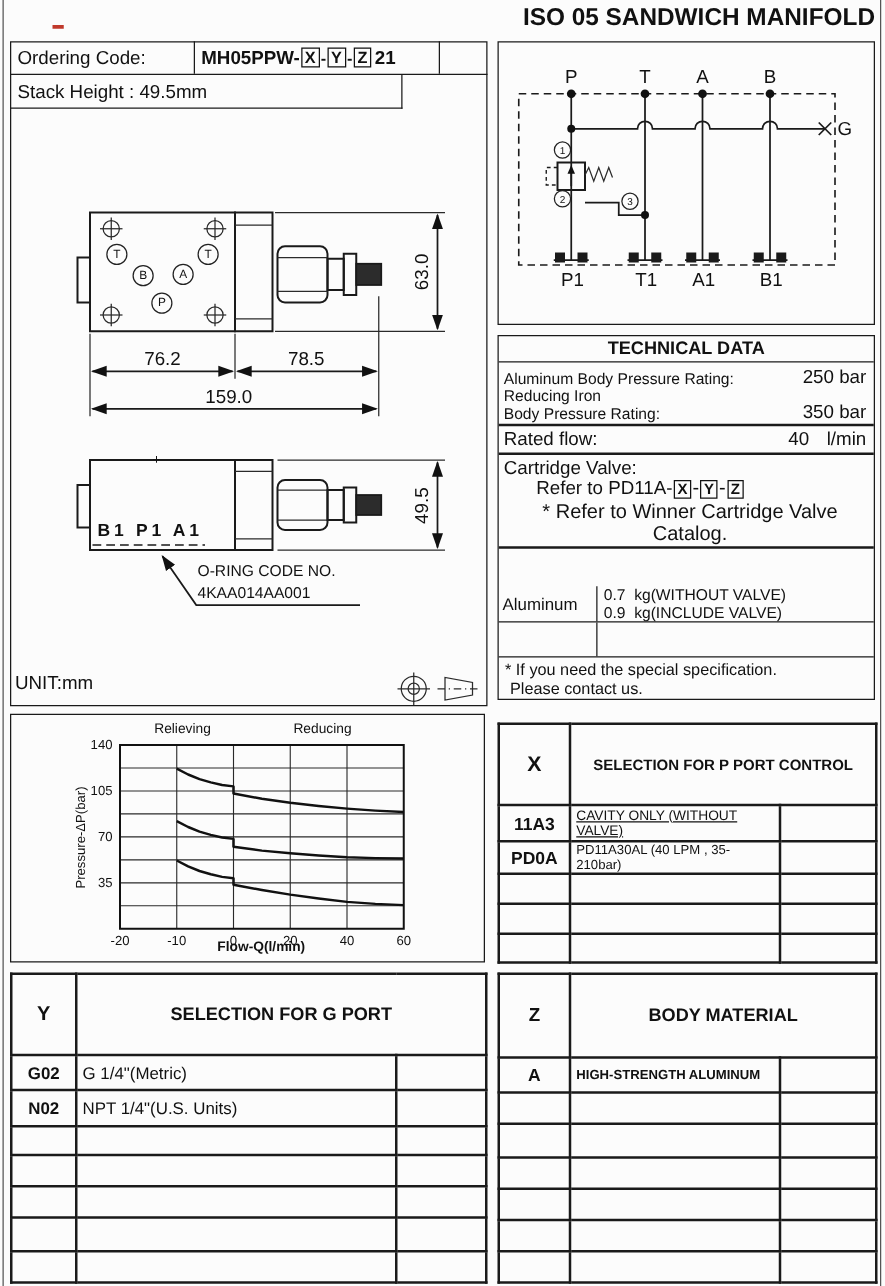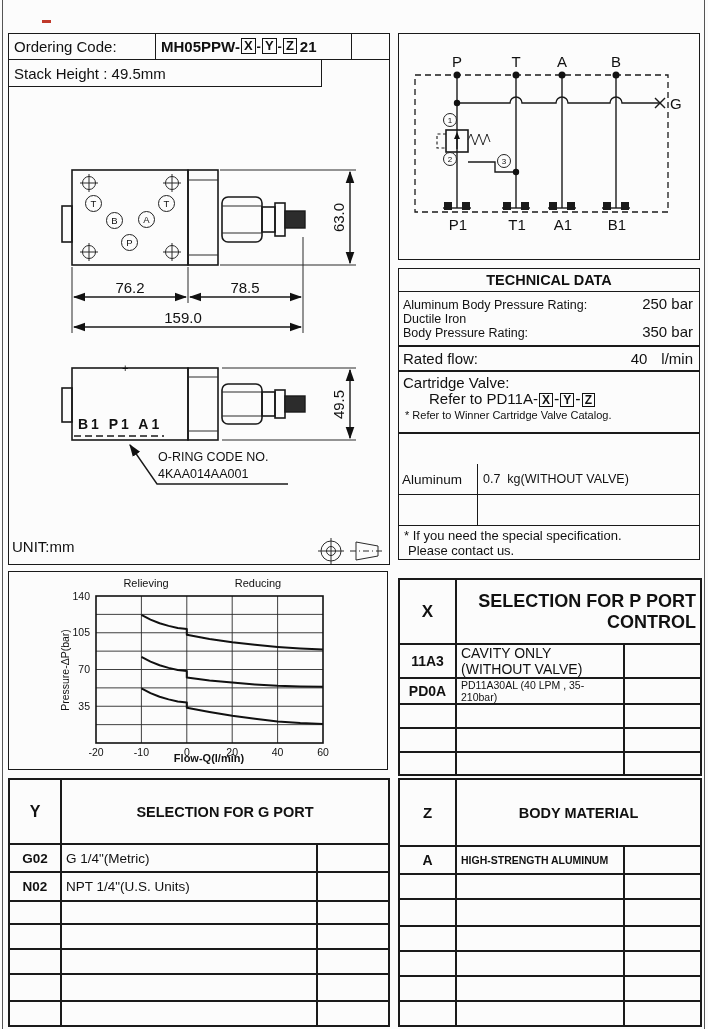--- a/index.html
+++ b/index.html
@@ -7,21 +7,21 @@
         font-family:"Liberation Sans",sans-serif;color:#111;}
   .panel{position:absolute;border:1.7px solid #1a1a1a;box-sizing:border-box;background:transparent;}
   .edge{position:absolute;background:#555;width:1px;top:0;height:1029px;}
   #artwork{position:absolute;left:0;top:0;z-index:3;pointer-events:none;}
   .line{stroke:#1a1a1a;stroke-width:1.4;fill:none;}
   .thin{stroke:#2a2a2a;stroke-width:1;fill:none;}
   .drawrect{stroke:#1a1a1a;stroke-width:1.6;fill:none;}
   .fillrect{stroke:#1a1a1a;stroke-width:1.4;fill:#2c2c2c;}
   .dash{stroke:#1a1a1a;stroke-width:1.3;fill:none;stroke-dasharray:6 4;}
   .lbl{position:absolute;z-index:4;white-space:pre;}
-  .t15{font-size:15px;} .t13{font-size:13px;} .t12{font-size:12.5px;} .t11{font-size:11px;}
+  .t15{font-size:15px;} .t13{font-size:13px;} .t12{font-size:12.5px;} .t11{font-size:16px;text-align:center;}
   .b{font-weight:bold;}
   .vtext{position:absolute;z-index:4;transform:rotate(-90deg);transform-origin:center;text-align:center;font-size:15px;}
   .pcirc{position:absolute;z-index:4;width:15px;height:15px;border:1.3px solid #222;border-radius:50%;
          display:flex;align-items:center;justify-content:center;font-size:9.5px;}
   .callout{position:absolute;z-index:4;width:12px;height:12px;border:1.1px solid #222;border-radius:50%;
          display:flex;align-items:center;justify-content:center;font-size:8px;background:#fcfcfc;}
   .codebox{display:inline-block;border:1.6px solid #111;font-weight:bold;padding:0 2px;line-height:1.05;margin:0 1px;}
   
   #ordering-row{position:absolute;left:8px;top:33px;width:382px;height:27px;border-bottom:1.7px solid #1a1a1a;
       box-sizing:border-box;display:flex;align-items:center;z-index:2;}
@@ -62,20 +62,21 @@
 </style>
 </head>
 <body>
 
 <div id="page">
 
   <div class="edge" style="left:2px;"></div>
   <div class="edge" style="left:704px;"></div>
   <div id="redmark"></div>
 
+  <div class="lbl b" style="left:398px;top:3px;width:302px;text-align:right;font-size:19.5px;">ISO 05 SANDWICH MANIFOLD</div>
 
   <div class="panel" style="left:8px;top:33px;width:382px;height:532px;"></div>
 
   <div id="ordering-row">
     <div class="cell1 t15">Ordering Code:</div>
     <div class="cell2">
       <span class="b t15">MH05PPW-</span>
         <span class="codebox t13">X</span>
         <span class="b t13">-</span>
         <span class="codebox t13">Y</span>
@@ -90,21 +91,21 @@
 
   <div id="tech" class="panel" style="left:398px;top:268px;width:302px;height:292px;">
     <div class="hdr">TECHNICAL DATA</div>
     <div class="sec1">
       <div class="trow">
         <span class="lab">Aluminum Body Pressure Rating:</span>
         <span class="val">250 bar</span>
       </div>
       <div class="trow">
         <span class="lab">
-          <span>Ductile Iron</span><br>
+          <span>Reducing Iron</span><br>
           <span>Body Pressure Rating:</span>
         </span>
         <span class="val">350 bar</span>
       </div>
     </div>
     <div class="sec2">
       <span class="t15">Rated flow:</span>
       <span class="t15" style="margin-left:auto;">40</span>
       <span class="t15" style="margin-left:14px;padding-right:2px;">l/min</span>
     </div>
@@ -113,20 +114,21 @@
       <div style="padding-left:26px;margin-top:-1px;">
         <span class="t15">Refer to PD11A-</span><span class="codebox" style="font-size:12px;">X</span><span>-</span><span class="codebox" style="font-size:12px;">Y</span><span>-</span><span class="codebox" style="font-size:12px;">Z</span>
       </div>
       <div class="t11" style="padding-left:2px;margin-top:1px;">* Refer to Winner Cartridge Valve Catalog.</div>
     </div>
     <div class="wtable">
       <div class="wrow">
         <div class="wc1">Aluminum</div>
         <div class="wc2">
           <span style="white-space:pre;">0.7  kg(WITHOUT VALVE)</span>
+          <span style="white-space:pre;">0.9  kg(INCLUDE VALVE)</span>
         </div>
       </div>
       <div class="wrow sep">
         <div class="wc1"></div>
         <div class="wc2"></div>
       </div>
     </div>
     <div class="foot">
       <span>* If you need the special specification.</span><br>
       <span style="padding-left:4px;">Please contact us.</span>
@@ -135,25 +137,25 @@
 
   <table class="sel" style="left:398px;top:578px;width:302px;height:190px;">
     <colgroup>
         <col style="width:57px">
         <col style="width:168px">
         <col style="width:77px">
       </colgroup>
     <tbody>
         <tr style="height:65px">
       <td class="key" style="font-size:17px;">X</td>
-      <td class="hd" colspan="2" style="font-size:18px;text-align:right;">SELECTION FOR P PORT CONTROL</td>
+      <td class="hd" colspan="2" style="font-size:12px;">SELECTION FOR P PORT CONTROL</td>
     </tr>
     <tr style="height:29px">
           <td class="key" style="font-size:14px;">11A3</td>
-          <td style="font-size:14px;">CAVITY ONLY (WITHOUT VALVE)</td>
+          <td style="font-size:11px;text-decoration:underline;">CAVITY ONLY (WITHOUT VALVE)</td>
           <td></td>
         </tr>
     <tr style="height:25px">
           <td class="key" style="font-size:14px;">PD0A</td>
           <td style="font-size:10.5px;">PD11A30AL (40 LPM , 35-210bar)</td>
           <td></td>
         </tr>
     <tr style="height:24px">
           <td class="key"></td>
           <td></td>

